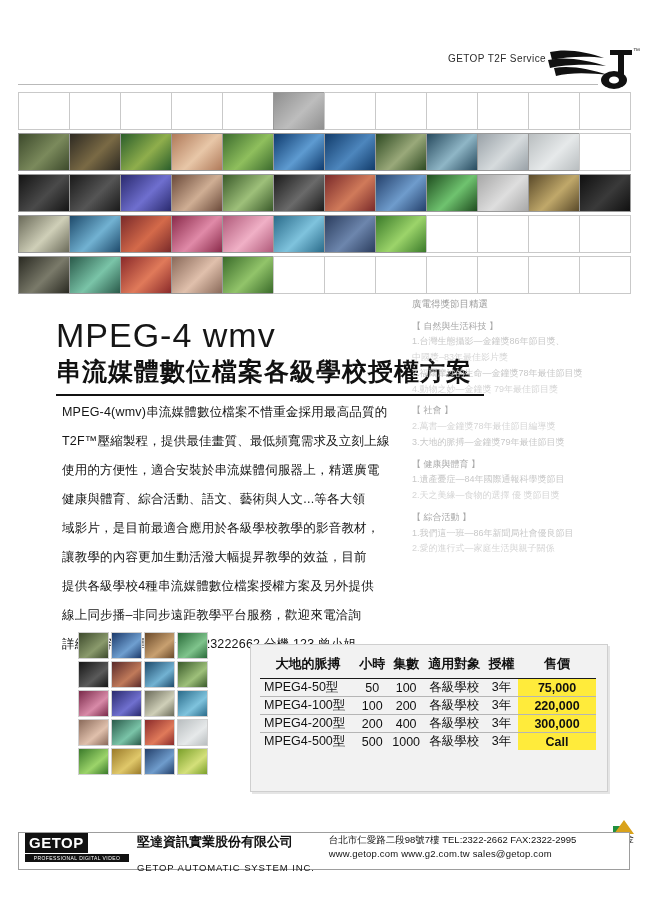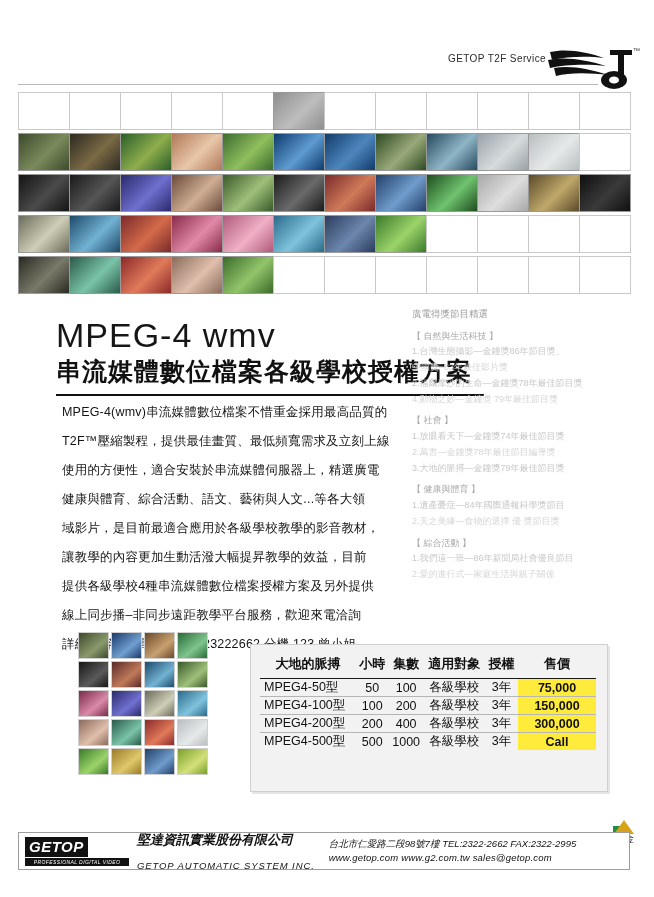--- a/index.html
+++ b/index.html
@@ -136,21 +136,21 @@
     line-height: 2.0;
     color: #141414;
     letter-spacing: .2px;
   }
   .body-copy p { margin: 4px; }
 
   
   .awards {
     position: absolute;
     left: 412px;
-    top: 306px;
+    top: 296px;
     width: 222px;
     font-size: 9px;
     line-height: 1.75;
     color: #c2c2c2;
   }
   .awards .aw-head {
     color: #9e9e9e;
     font-size: 9.5px;
   }
   .awards .aw-sec {
@@ -250,22 +250,21 @@
     height: 38px;
     border: 1px solid #9d9d9d;
     background: #ffffff;
     box-sizing: border-box;
   }
   .footer-inner {
     position: absolute;
     left: 0; top: 0;
     width: 100%; height: 100%;
     display: flex;
-    align-items: center;
-    font-style: italic;
+    align-items: flex-start;
   }
   .getop-logo {
     width: 104px;
     margin-left: 6px;
     flex: none;
   }
   .getop-word {
     background: #111;
     color: #fff;
     font-size: 15px;
@@ -492,21 +491,20 @@
     </div>
 
   <div class="awards" id="awards-col">
       <div class="aw-head">廣電得獎節目精選</div>
       <div class="aw-sec">【 自然與生活科技 】</div>
       <div class="aw-line">1.台灣生態攝影—金鐘獎86年節目獎、</div>
       <div class="aw-line dim">  中國獎–83年最佳影片獎</div>
       <div class="aw-line">2.福爾摩沙的生命—金鐘獎78年最佳節目獎</div>
       <div class="aw-line dim">4.動物之妙—金鐘獎 79年最佳節目獎</div>
       <div class="aw-sec">【 社會 】</div>
-      <div class="aw-line">1.放眼看天下—金鐘獎74年最佳節目獎</div>
       <div class="aw-line dim">2.萬書—金鐘獎78年最佳節目編導獎</div>
       <div class="aw-line">3.大地的脈搏—金鐘獎79年最佳節目獎</div>
       <div class="aw-sec">【 健康與體育 】</div>
       <div class="aw-line">1.遺產憂症—84年國際通報科學獎節目</div>
       <div class="aw-line dim">2.天之美緣—食物的選擇 優 獎節目獎</div>
       <div class="aw-sec">【 綜合活動 】</div>
       <div class="aw-line">1.我們這一班—86年新聞局社會優良節目</div>
       <div class="aw-line dim">2.愛的進行式—家庭生活與親子關係</div>
     </div>
 
@@ -553,21 +551,21 @@
           <td>各級學校</td>
           <td>3年</td>
           <td class="price">75,000</td>
         </tr>
         <tr>
           <td class="model">MPEG4-100型</td>
           <td>100</td>
           <td>200</td>
           <td>各級學校</td>
           <td>3年</td>
-          <td class="price">150,000</td>
+          <td class="price">220,000</td>
         </tr>
         <tr>
           <td class="model">MPEG4-200型</td>
           <td>200</td>
           <td>400</td>
           <td>各級學校</td>
           <td>3年</td>
           <td class="price">300,000</td>
         </tr>
         <tr>

